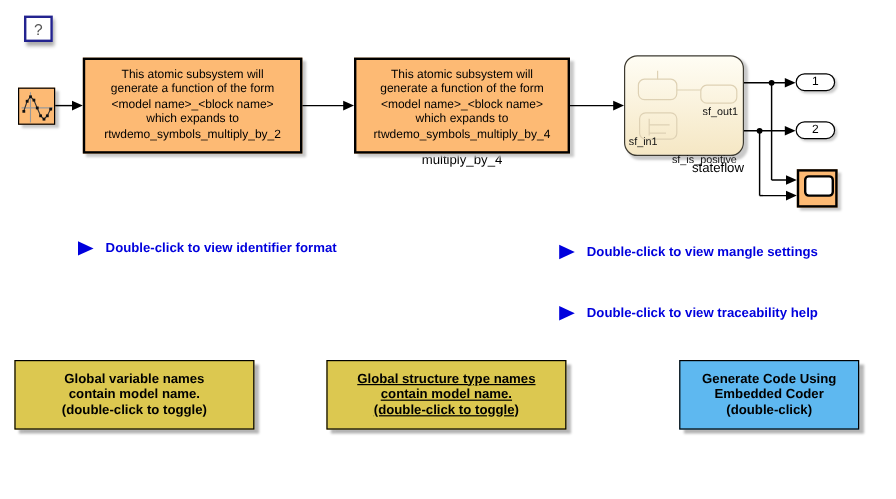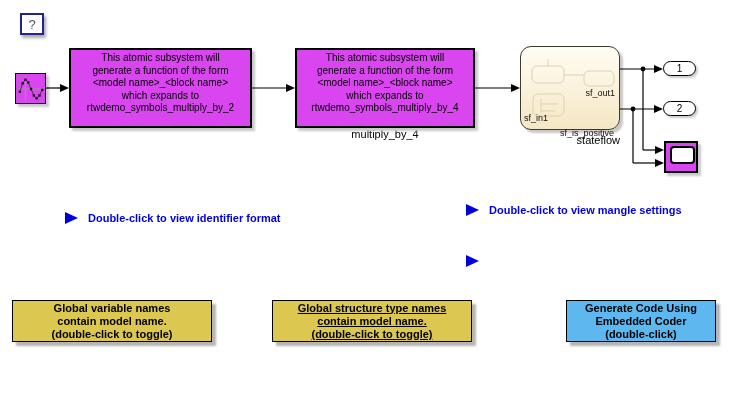--- a/index.html
+++ b/index.html
@@ -5,22 +5,22 @@
   html,body{margin:0;padding:0;background:#fff;}
   .canvas{position:relative;width:747px;height:416px;background:#fff;overflow:hidden;
           font-family:"Liberation Sans",sans-serif;color:#000;}
 
   
   .help-btn{position:absolute;left:20px;top:13px;width:24px;height:22px;background:#fff;
             border:2px solid #23238f;box-shadow:2px 3px 3px #aaa;display:flex;align-items:center;
             justify-content:center;font-size:13px;color:#555;box-sizing:border-box;cursor:pointer;}
 
   
-  .block{position:absolute;background:#d946ef;border:2px solid #000;box-sizing:border-box;
-         box-shadow:3px 3px 2px #c9c9c9;display:flex;justify-content:center;
+  .block{position:absolute;background:#fdba74;border:2px solid #000;box-sizing:border-box;
+         box-shadow:3px 3px 2px #c9c9c9;display:flex;align-items:center;justify-content:center;
          text-align:center;}
   .subsystem{font-size:10px;line-height:12.5px;padding:2px;}
   .block-label{position:absolute;font-size:11px;text-align:center;color:#000;}
 
   .source-block{left:15px;top:73px;width:31px;height:31px;border-width:1.5px;padding:0;}
 
   .stateflow{left:520px;top:46px;width:100px;height:84px;border:1.5px solid #3d3a30;border-radius:11px;
              background:linear-gradient(180deg,var(--stateflow-fill-top),var(--stateflow-fill-bottom));
              box-shadow:3px 3px 2px #c9c9c9;box-sizing:border-box;position:absolute;}
   .sf-port{position:absolute;font-size:9px;color:#111;white-space:nowrap;margin-top:25px;}
@@ -38,21 +38,21 @@
   .scope-screen{position:absolute;left:4px;top:3px;width:21px;height:14px;border:2px solid #000;
                 border-radius:4px;background:#fff;}
 
   
   .dlink{position:absolute;display:flex;align-items:center;gap:10px;cursor:pointer;}
   .dlink .tri{width:0;height:0;border-left:13px solid var(--link-blue);
               border-top:6.5px solid transparent;border-bottom:6.5px solid transparent;}
   .dlink .txt{font-size:11px;font-weight:bold;color:var(--link-blue);white-space:nowrap;}
 
   
-  .action-btn{position:absolute;top:300px;height:42px;border:1.5px solid #000;box-sizing:border-box;
+  .action-btn{position:absolute;top:300px;height:58px;border:1.5px solid #000;box-sizing:border-box;
               box-shadow:4px 4px 2px #b5b5b5;display:flex;align-items:center;justify-content:center;
               text-align:center;font-size:11px;font-weight:bold;line-height:13px;cursor:pointer;}
   .btn-yellow{background:var(--button-yellow);}
   .btn-blue{background:var(--button-blue);margin-left:26px;}
 
   .multiline{white-space:pre-line;}
 
   .copyright{position:absolute;left:0;top:390px;width:100%;text-align:center;font-size:10.5px;color:#454545;}
 
   .wires{position:absolute;left:0;top:0;z-index:6;pointer-events:none;}
@@ -145,30 +145,31 @@
       <polygon points="511,84 520,88 511,92"></polygon>
       <polygon points="654,65 663,69 654,73"></polygon>
       <polygon points="655,146 664,150 655,154"></polygon>
       <polygon points="654,105 663,109 654,113"></polygon>
       <polygon points="655,159 664,163 655,167"></polygon>
       <circle cx="643" cy="69" r="2.4"></circle>
       <circle cx="633" cy="109" r="2.4"></circle>
     </g>
   </svg>
 
-  <div class="dlink" style="left:17px;top:212px;padding-left:48px;">
+  <div class="dlink" style="left:17px;top:201px;padding-left:48px;">
     <span class="tri"></span>
     <span class="txt">Double-click to view identifier format</span>
   </div>
   <div class="dlink" style="left:466px;top:204px;">
     <span class="tri"></span>
     <span class="txt">Double-click to view mangle settings</span>
   </div>
   <div class="dlink" style="left:466px;top:255px;">
     <span class="tri"></span>
+    <span class="txt">Double-click to view traceability help</span>
   </div>
 
   <div class="action-btn btn-yellow multiline" style="left:12px;width:200px;">Global variable names
 contain model name.
 (double-click to toggle)</div>
   <div class="action-btn btn-yellow multiline" style="left:272px;width:200px;text-decoration:underline;">Global structure type names
 contain model name.
 (double-click to toggle)</div>
   <div class="action-btn btn-blue multiline" style="left:540px;width:150px;">Generate Code Using
 Embedded Coder

